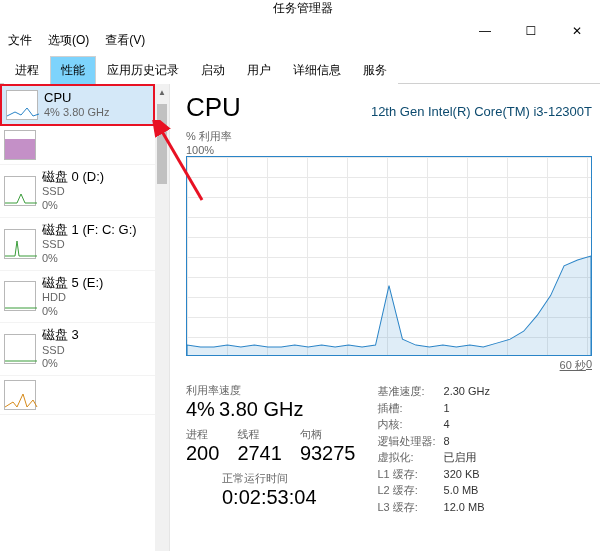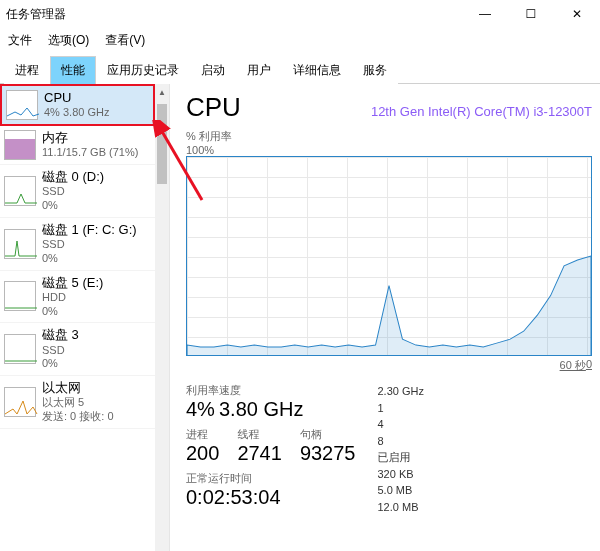--- a/index.html
+++ b/index.html
@@ -14,20 +14,21 @@
     overflow: hidden;
     position: relative;
   }
   
   .titlebar {
     height: 28px;
     display: flex;
     align-items: center;
     border-bottom: none;
     padding-left: 6px;
+    flex-direction: column;
   }
   .titlebar .title { font-size: 12px; }
   .win-controls {
     margin-left: auto;
     display: flex;
   }
   .win-btn {
     width: 46px;
     height: 28px;
     display: flex;
@@ -137,21 +138,21 @@
     flex: 1;
     padding: 8px 8px 0 16px;
     overflow: hidden;
   }
   .panel-title-row {
     display: flex;
     align-items: baseline;
     gap: 24px;
   }
   .panel-title { font-size: 26px; font-weight: 400; }
-  .panel-desc { font-size: 13px; color: #8b5cf6; margin-left: auto; white-space: nowrap; }
+  .panel-desc { font-size: 13px; color: #0c4a6e; margin-left: auto; white-space: nowrap; }
   .chart-labels-top {
     display: flex;
     justify-content: space-between;
     font-size: 11px;
     color: #666;
     margin-top: 6px;
     flex-direction: column;
   }
   .chart {
     border: 1px solid #2a84c7;
@@ -174,21 +175,21 @@
     display: flex;
     gap: 22px;
     margin-top: 10px;
   }
   .col { display: flex; flex-direction: column; }
   .fld-lbl { font-size: 11px; color: #666; }
   .fld-val-big { font-size: 20px; color: #000; }
   .col-right { display: flex; gap: 8px; }
   .kcol-lbl div { font-size: 11px; color: #666; line-height: 1.5; white-space: nowrap; }
   .kcol-val div { font-size: 11px; color: #333; line-height: 1.5; }
-  .uptime { margin-top: 6px; }
+  .uptime { margin-top: 6px; margin-left: 36px; }
   .uptime-lbl { font-size: 11px; color: #666; }
   .uptime-val { font-size: 20px; }
 
   
   .arrow {
     position: absolute;
     left: 152px;
     top: 120px;
     pointer-events: none;
   }
@@ -230,24 +231,20 @@
             <polyline points="0,18 8,14 14,17 20,10 26,18 32,16" fill="none" stroke="#2a84c7"></polyline>
           </svg>
         </div>
       <div class="side-text">
         <div class="side-title">CPU</div>
         <div class="side-sub">4% 3.80 GHz</div>
       </div>
     </div>
     <div class="sidebar-item">
       <div class="thumb" style="background:linear-gradient(to top,#c490c7 70%,#fff 70%)"></div>
-      <div class="side-text">
-        <div class="side-title">内存</div>
-        <div class="side-sub">11.1/15.7 GB (71%)</div>
-      </div>
     </div>
     <div class="sidebar-item">
       <div class="thumb">
           <svg class="thumb-line">
             <polyline points="0,19 12,19 16,10 20,19 32,19" fill="none" stroke="#3a9c3a"></polyline>
           </svg>
         </div>
       <div class="side-text">
         <div class="side-title">磁盘 0 (D:)</div>
         <div class="side-sub">SSD</div>
@@ -289,25 +286,20 @@
         <div class="side-sub">SSD</div>
         <div class="side-sub">0%</div>
       </div>
     </div>
     <div class="sidebar-item">
       <div class="thumb">
           <svg class="thumb-line">
             <polyline points="0,19 8,14 12,19 18,6 22,19 28,12 32,19" fill="none" stroke="#d68a1a"></polyline>
           </svg>
         </div>
-      <div class="side-text">
-        <div class="side-title">以太网</div>
-        <div class="side-sub">以太网 5</div>
-        <div class="side-sub">发送: 0 接收: 0 </div>
-      </div>
     </div>
     <div class="scrollbar">
       <div class="scrollbar-arrow">▲</div>
       <div class="scrollbar-thumb"></div>
     </div>
   </div>
 
   <div class="panel">
     <div class="panel-title-row">
       <span class="panel-title">CPU</span>
@@ -353,20 +345,30 @@
             <span class="fld-val-big">93275</span>
           </div>
         </div>
         <div class="uptime">
           <div class="uptime-lbl">正常运行时间</div>
           <div class="uptime-val">0:02:53:04</div>
         </div>
       </div>
 
       <div class="col-right">
+        <div class="kcol-lbl">
+          <div>基准速度:</div>
+          <div>插槽:</div>
+          <div>内核:</div>
+          <div>逻辑处理器:</div>
+          <div>虚拟化:</div>
+          <div>L1 缓存:</div>
+          <div>L2 缓存:</div>
+          <div>L3 缓存:</div>
+        </div>
         <div class="kcol-val">
           <div>2.30 GHz</div>
           <div>1</div>
           <div>4</div>
           <div>8</div>
           <div>已启用</div>
           <div>320 KB</div>
           <div>5.0 MB</div>
           <div>12.0 MB</div>
         </div>

